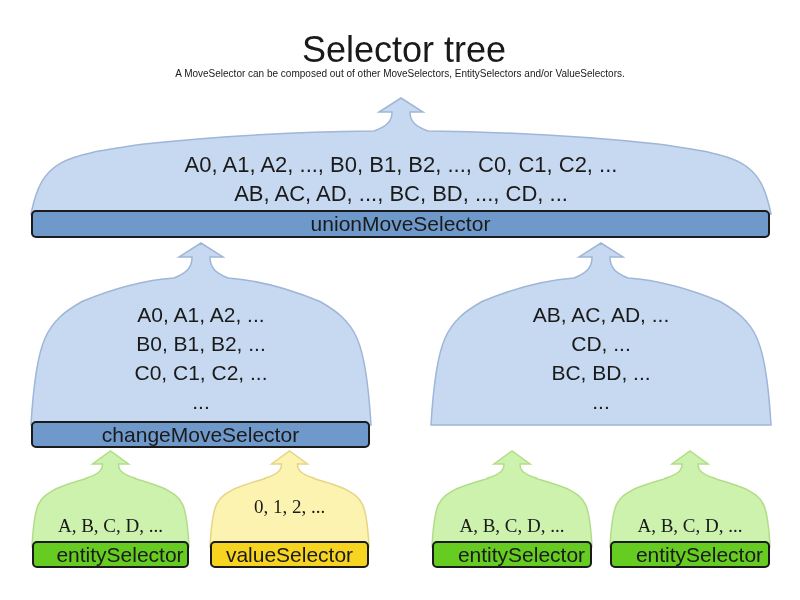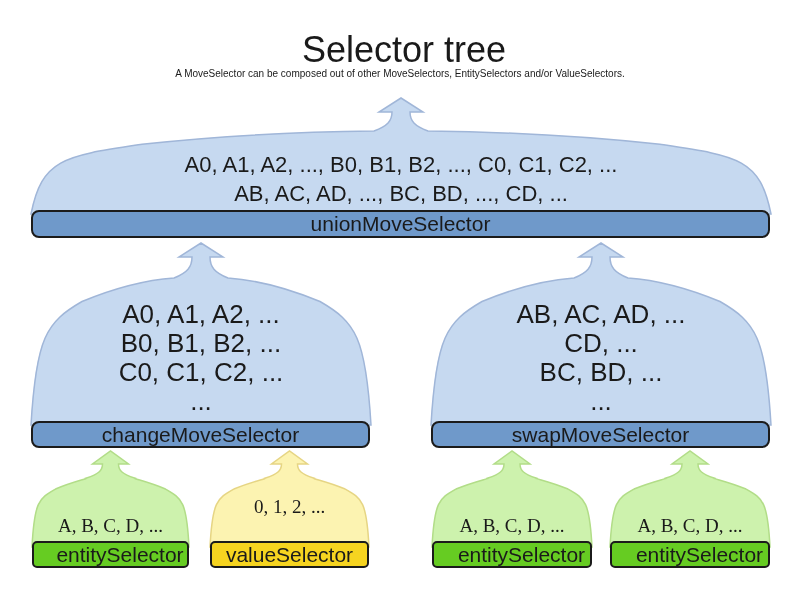--- a/index.html
+++ b/index.html
@@ -7,27 +7,27 @@
           font-family:"Liberation Sans",sans-serif;color:var(--text,#1a1a1a);}
   .title{position:absolute;left:0;top:25px;width:800px;text-align:center;
          font-size:36px;font-weight:400;margin:4px;}
   .subtitle{position:absolute;left:0;top:68px;width:800px;text-align:center;
             font-size:10px;font-weight:400;}
   svg.cloud{position:absolute;overflow:visible;}
   svg.cloud path{stroke-width:1.5px;}
   .move-cloud{fill:var(--move-cloud);stroke:var(--move-cloud-border);}
   .entity-cloud{fill:var(--entity-cloud);stroke:var(--entity-cloud-border);}
   .value-cloud{fill:var(--value-cloud);stroke:var(--value-cloud-border);}
-  .cloudtext{position:absolute;text-align:center;font-size:26px;line-height:29px;}
+  .cloudtext{position:absolute;text-align:center;font-size:21px;line-height:29px;}
   .cloudtext.big{font-size:22px;}
   .cloudtext.small{font-size:19px;line-height:22px;font-family:Liberation Serif, serif;}
   .bar{position:absolute;display:flex;align-items:center;justify-content:center;
        border:2px solid var(--bar-border);border-radius:5px;box-sizing:border-box;
        font-size:21px;}
-  .bar.move{background:var(--move-bar);border-radius:8px;}
+  .bar.move{background:var(--move-bar);}
   .bar.entity{background:var(--entity-bar);padding-left:19px;}
   .bar.value{background:var(--value-bar);}
 </style>
 </head>
 <body>
 
 <div class="canvas">
 
   <h1 class="title">Selector tree</h1>
   <div class="subtitle">A MoveSelector can be composed out of other MoveSelectors, EntitySelectors and/or ValueSelectors.</div>
@@ -57,23 +57,20 @@
   </div>
 
   <svg class="cloud" style="left:431px;top:243px" width="340" height="182">
     <path class="move-cloud" d="M 0,182 C 5.1,94.64 15.299999999999999,79.1 51,58.519999999999996 C 91.80000000000001,41.615 122.39999999999999,36.47 143,35 C 156.5,29.5 161,24 161,14 L 148,14 L 170,0 L 192,14 L 179,14 C 179,24 183.5,29.5 197,35 C 217.6,36.47 248.2,41.615 289,58.519999999999996 C 324.7,79.1 334.9,94.64 340,182 Z"></path>
   </svg>
   <div class="cloudtext" style="left:431px;top:300px;width:340px">
     <div>AB, AC, AD, ...</div>
     <div>CD, ...</div>
     <div>BC, BD, ...</div>
     <div>...</div>
-  </div>
-  <div class="bar move" style="left:431px;top:421px;width:339px;height:27px">
-    <span>swapMoveSelector</span>
   </div>
 
   <svg class="cloud" style="left:32px;top:451px" width="157" height="96">
     <path class="entity-cloud" d="M 0,96 C 2.355,49.92 7.0649999999999995,47.7 23.55,38.04 C 42.39,30.105 56.519999999999996,27.69 54.5,27 C 66.5,23.25 70.5,19.5 70.5,13 L 60.5,13 L 78.5,0 L 96.5,13 L 86.5,13 C 86.5,19.5 90.5,23.25 102.5,27 C 100.48,27.69 114.61,30.105 133.45,38.04 C 149.935,47.7 154.645,49.92 157,96 Z"></path>
   </svg>
   <div class="cloudtext small" style="left:32px;top:515px;width:157px">
     <div>A, B, C, D, ...</div>
   </div>
   <div class="bar entity" style="left:32px;top:541px;width:157px;height:27px">
     <span>entitySelector</span>

